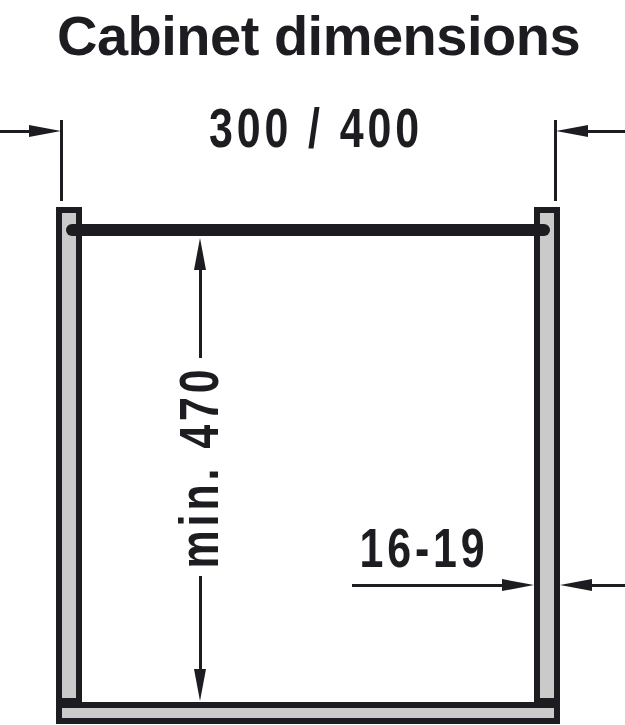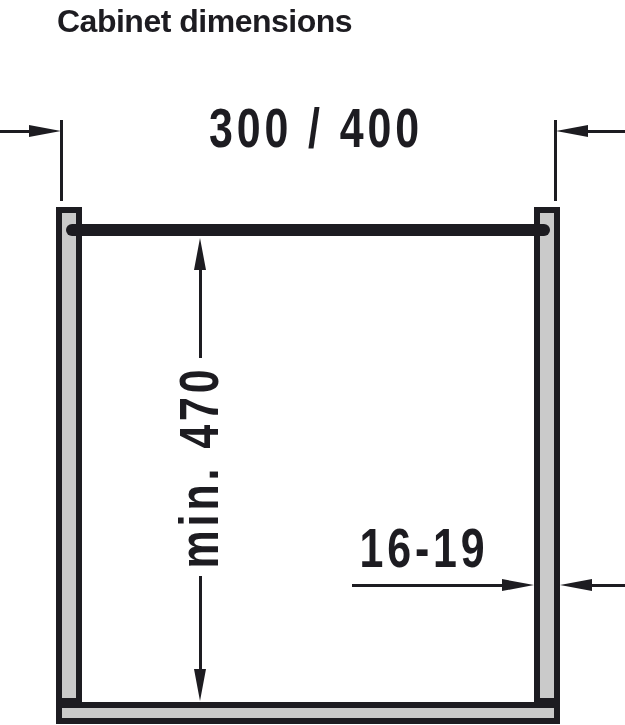--- a/index.html
+++ b/index.html
@@ -11,21 +11,21 @@
     overflow: hidden;
     font-family: "Liberation Sans", "DejaVu Sans", sans-serif;
     color: #1d1c21;
   }
 
   
   .title {
     position: absolute;
     left: 57px;
     top: 3px;
-    font-size: 32px;
+    font-size: 56px;
     font-weight: 700;
     letter-spacing: -0.5px;
     white-space: nowrap;
   }
   .lbl {
     position: absolute;
     font-size: 55px;
     font-weight: 700;
     line-height: 55px;
     letter-spacing: 5px;

